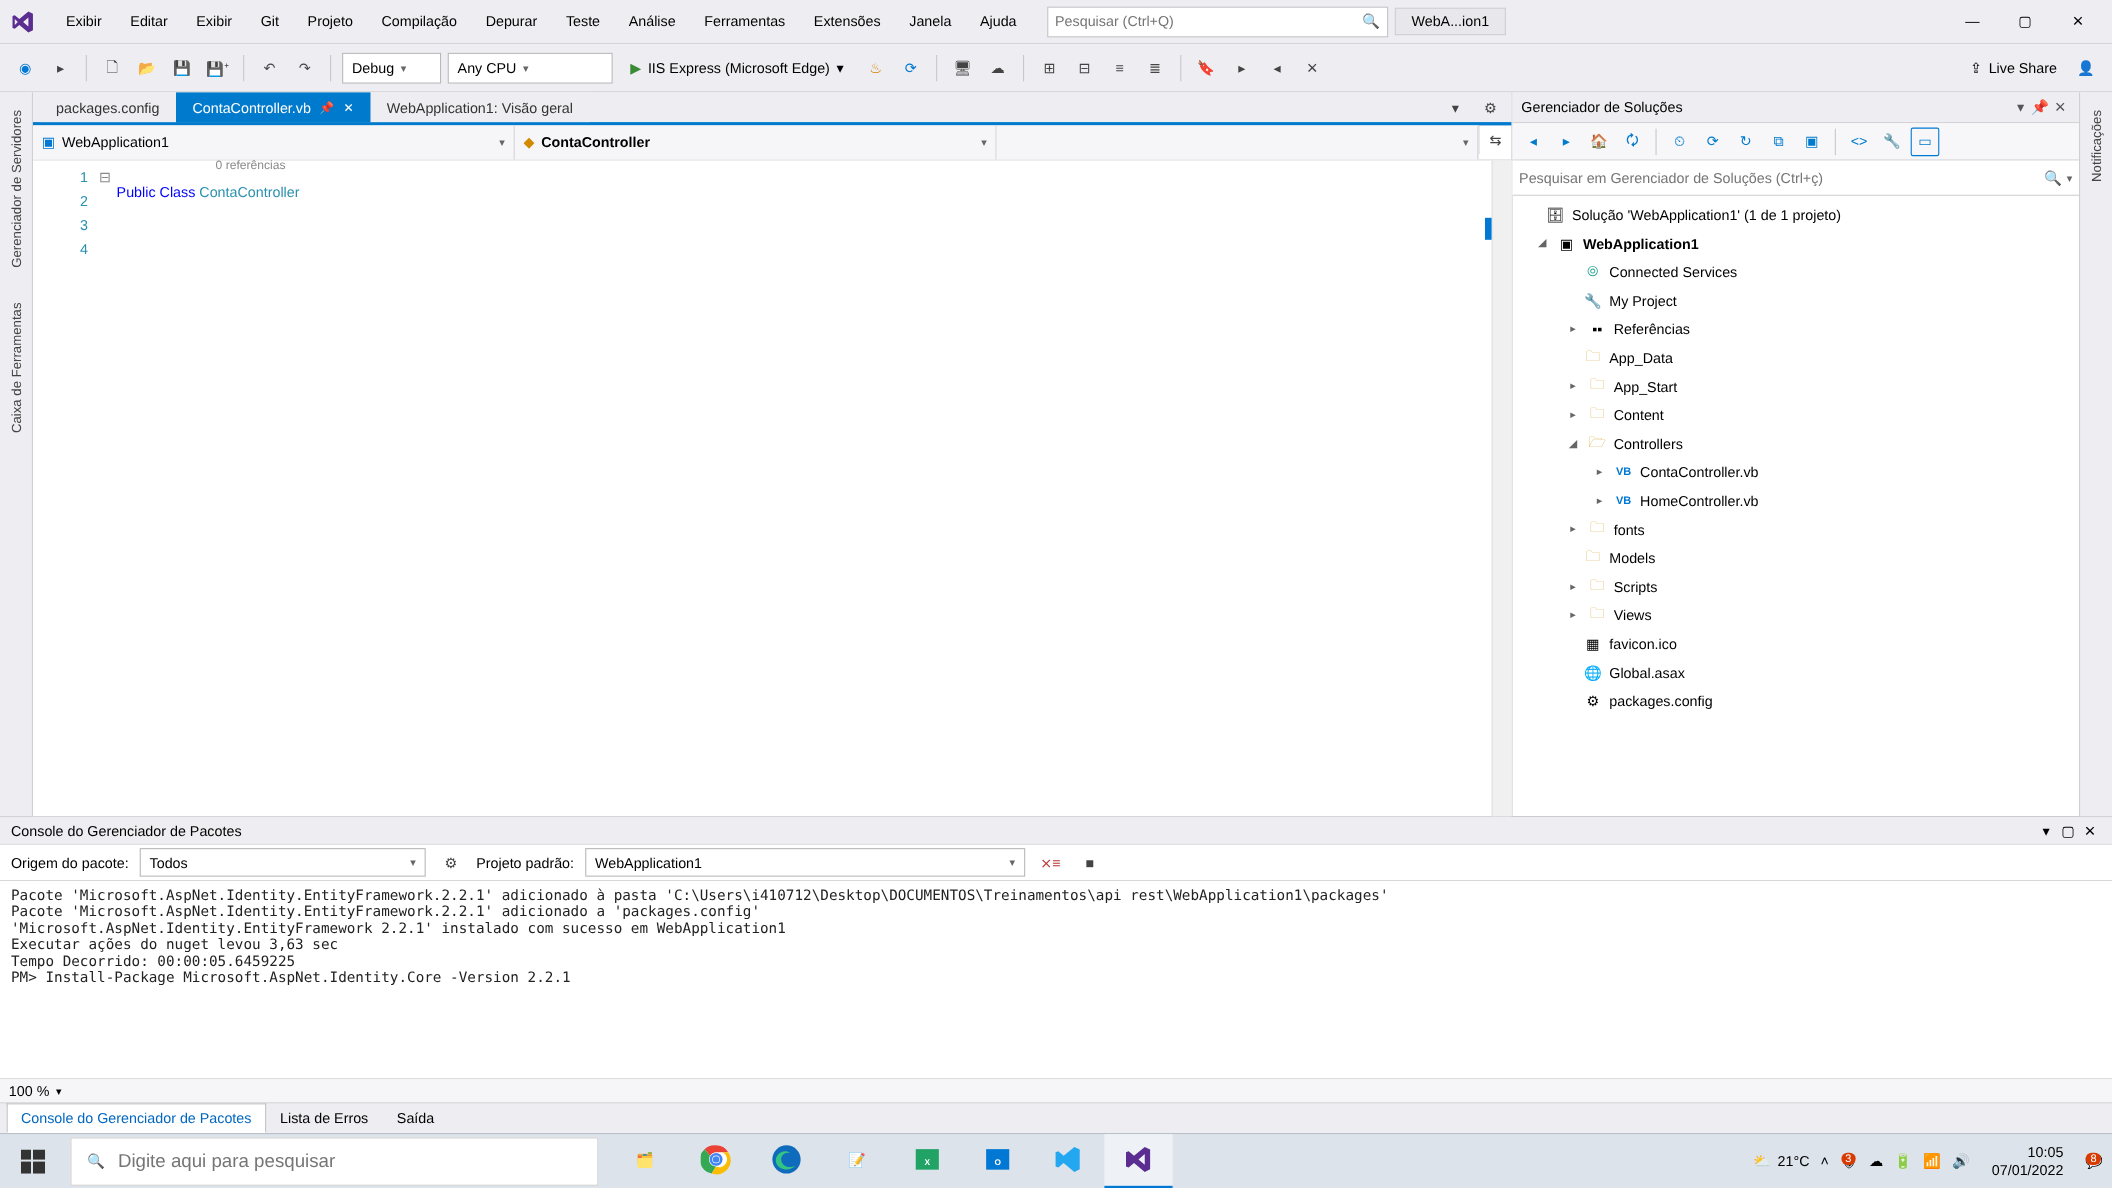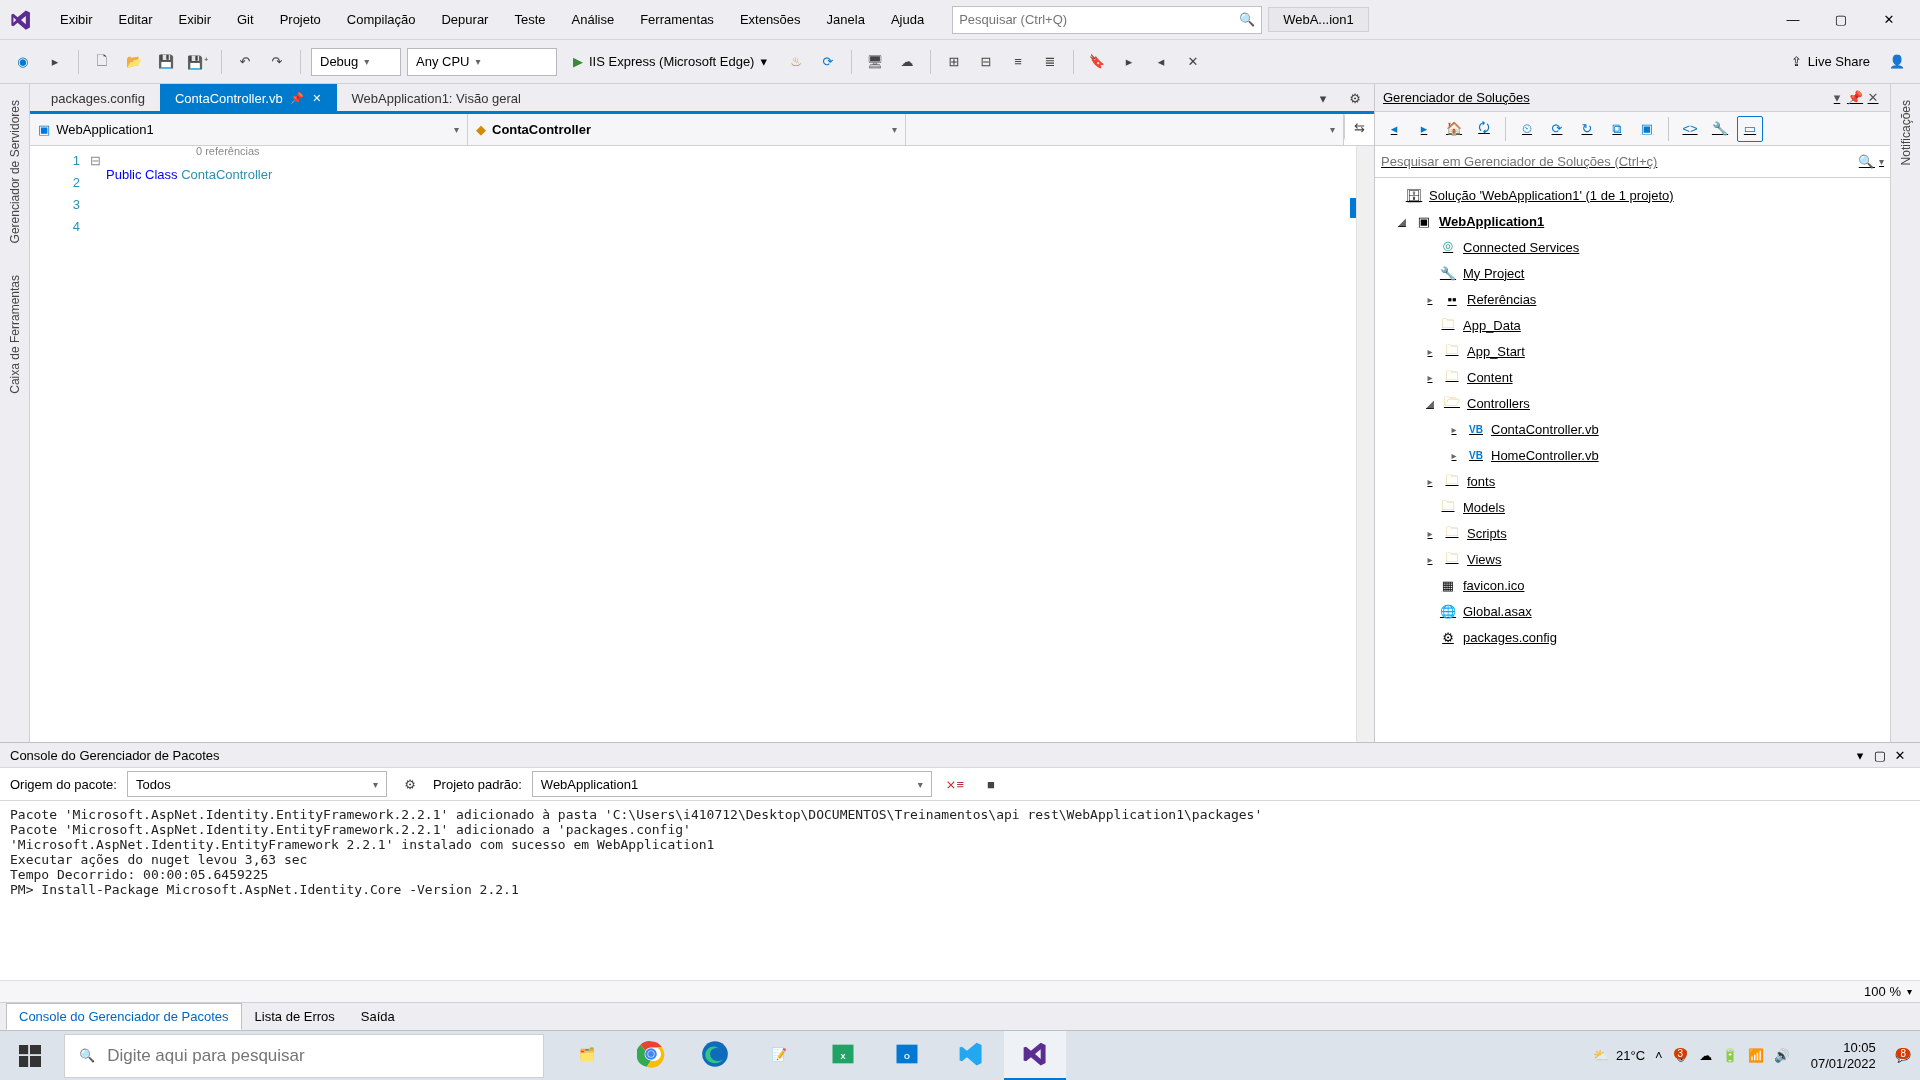--- a/index.html
+++ b/index.html
@@ -52,21 +52,21 @@
 .codelines { flex:1; padding-top:4px; position:relative; }
 .refs { position:absolute; top:-1px; left:90px; font-size:11px; color:#8a8a8a; }
 .line { height:22px; line-height:22px; white-space:pre; }
 .kw { color:#0000ff; }
 .typ { color:#2b91af; }
 .cursor-line { background:#f2f2f2; }
 .blue-accent { position:absolute; right:0; top:52px; width:6px; height:20px; background:#0078d4; }
 .sb-v { width:18px; background:#f0f0f0; border-left:1px solid #e0e0e0; }
 
 
-.sol { width:515px; display:flex; flex-direction:column;text-decoration:underline; }
+.sol { width:515px; display:flex; flex-direction:column; }
 .sol-header { height:28px; display:flex; align-items:center; padding:0 8px; background:#eeeef2; border-bottom:1px solid #d0d0d4; font-size:13px; }
 .sol-header .ttl { flex:1; }
 .sol-header .hico { width:18px; cursor:pointer; color:#555; text-align:center; }
 .sol-tb { height:34px; display:flex; align-items:center; gap:4px; padding:0 6px; border-bottom:1px solid #d0d0d4; background:#f7f7f9; }
 .sol-tb .tbtn { color:#007acc; }
 .sol-search { height:32px; border-bottom:1px solid #d0d0d4; display:flex; align-items:center; padding:0 6px; background:#fff; }
 .sol-search input { flex:1; border:0; outline:none; font-size:13px; }
 .tree { flex:1; overflow:auto; padding:4px 0; font-size:13.5px; }
 .node { display:flex; align-items:center; height:26px; padding-left:10px; cursor:pointer; gap:6px; }
 .exp { width:14px; color:#666; font-size:10px; text-align:center; }
@@ -78,21 +78,21 @@
 
 
 .pmc { height:260px; display:flex; flex-direction:column; border-top:1px solid #c0c0c4; }
 .pmc-title { height:24px; background:#eeeef2; display:flex; align-items:center; padding:0 10px; font-size:12.5px; }
 .pmc-title .spacer { flex:1; }
 .pmc-title .ico { width:20px; text-align:center; cursor:pointer; }
 .pmc-opts { height:34px; display:flex; align-items:center; padding:0 10px; gap:10px; border-bottom:1px solid #d8d8dc; border-top:1px solid #d8d8dc; }
 .pmc-opts .dd { height:26px; border:1px solid #b8b8bc; background:#fff; display:flex; align-items:center; padding:0 8px; gap:8px;justify-content:flex-end; }
 .pmc-opts .dd .chev { font-size:10px; color:#666; }
 .console-text { flex:1; background:#fff; padding:6px 10px; font-family:Consolas,monospace; font-size:13px; white-space:pre; overflow:hidden; color:#222;}
-.zoom { height:22px; border-top:1px solid #ddd; padding:0 8px; display:flex; align-items:center; font-size:12px; background:#f6f6f8;justify-content:flex-end; }
+.zoom { height:22px; border-top:1px solid #ddd; padding:0 8px; display:flex; align-items:center; font-size:12px; background:#f6f6f8; }
 
 
 .btm-tabs { height:28px; display:flex; align-items:center; background:#eeeef2; border-top:1px solid #d0d0d4; padding-left:6px; gap:0;}
 .btab { padding:5px 12px; border:1px solid transparent; cursor:pointer; font-size:13px; }
 .btab.active { background:#fff; border-color:#c0c0c4; border-bottom-color:#fff; color:#0067c0; }
 .status { height:6px; background:#007acc; }
 
 
 .taskbar { position:fixed; bottom:0; left:0; right:0; height:50px; background:#dde3ea; display:flex; align-items:center; padding:0 0 0 0; border-top:1px solid #b8c0c8; }
 .start { width:60px; height:50px; display:flex; align-items:center; justify-content:center; cursor:pointer; }

